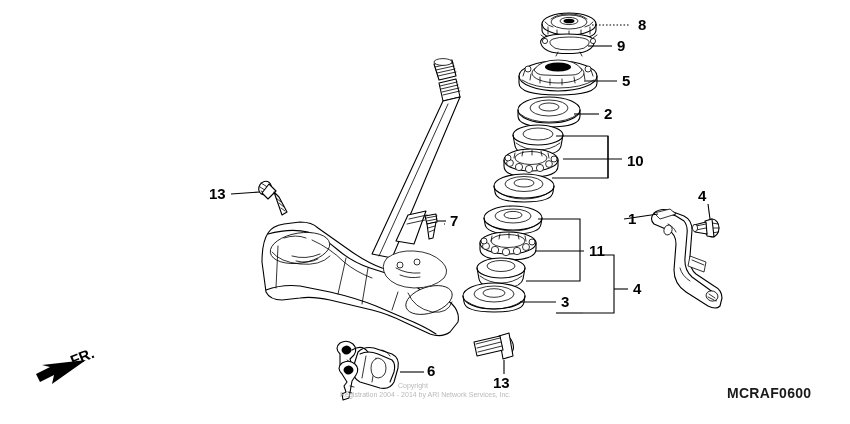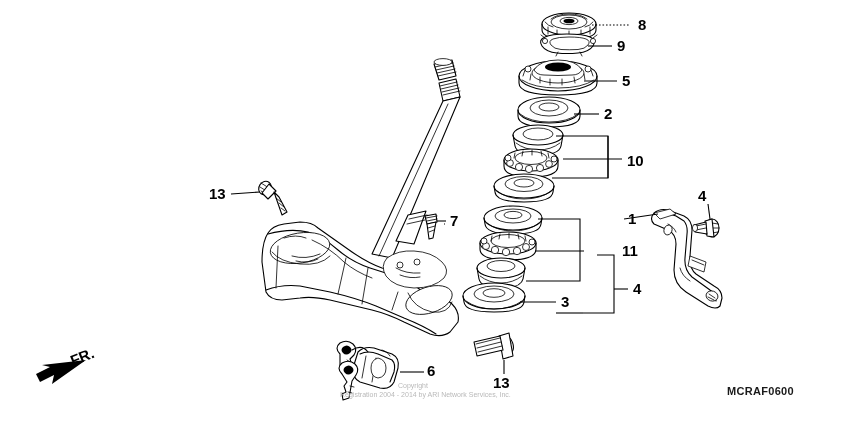--- a/index.html
+++ b/index.html
@@ -39,21 +39,21 @@
     font-family: "Liberation Sans", sans-serif;
     font-size: 15px;
     font-weight: bold;
     color: #000000;
     transform: rotate(-22deg);
     transform-origin: left bottom;
   }
   .watermark {
     position: absolute;
     font-family: "Liberation Sans", sans-serif;
-    font-size: 11px;
+    font-size: 14px;
     font-weight: bold;
     color: #1a1a1a;
     letter-spacing: 0.3px;
     white-space: nowrap;
   }
   .copyright {
     position: absolute;
     font-family: "Liberation Sans", sans-serif;
     color: #b9b9b9;
     white-space: nowrap;
@@ -347,21 +347,21 @@
 
       <line class="leader" x1="400" y1="372" x2="424" y2="372"></line>
     </g>
   </svg>
 
   <div class="callout" style="left:638px; top:17px;">8</div>
   <div class="callout" style="left:617px; top:38px;">9</div>
   <div class="callout" style="left:622px; top:73px;">5</div>
   <div class="callout" style="left:604px; top:106px;">2</div>
   <div class="callout" style="left:627px; top:153px;">10</div>
-  <div class="callout" style="left:589px; top:243px;margin-left:33px;">11</div>
+  <div class="callout" style="left:589px; top:243px;">11</div>
   <div class="callout" style="left:561px; top:294px;">3</div>
   <div class="callout" style="left:633px; top:281px;">4</div>
   <div class="callout" style="left:628px; top:211px;">1</div>
   <div class="callout" style="left:698px; top:188px;">4</div>
   <div class="callout" style="left:450px; top:213px;">7</div>
   <div class="callout" style="left:209px; top:186px;">13</div>
   <div class="callout" style="left:493px; top:375px;">13</div>
   <div class="callout" style="left:427px; top:363px;">6</div>
 
   <div class="fr-label" style="left:74px; top:352px;">FR.</div>

